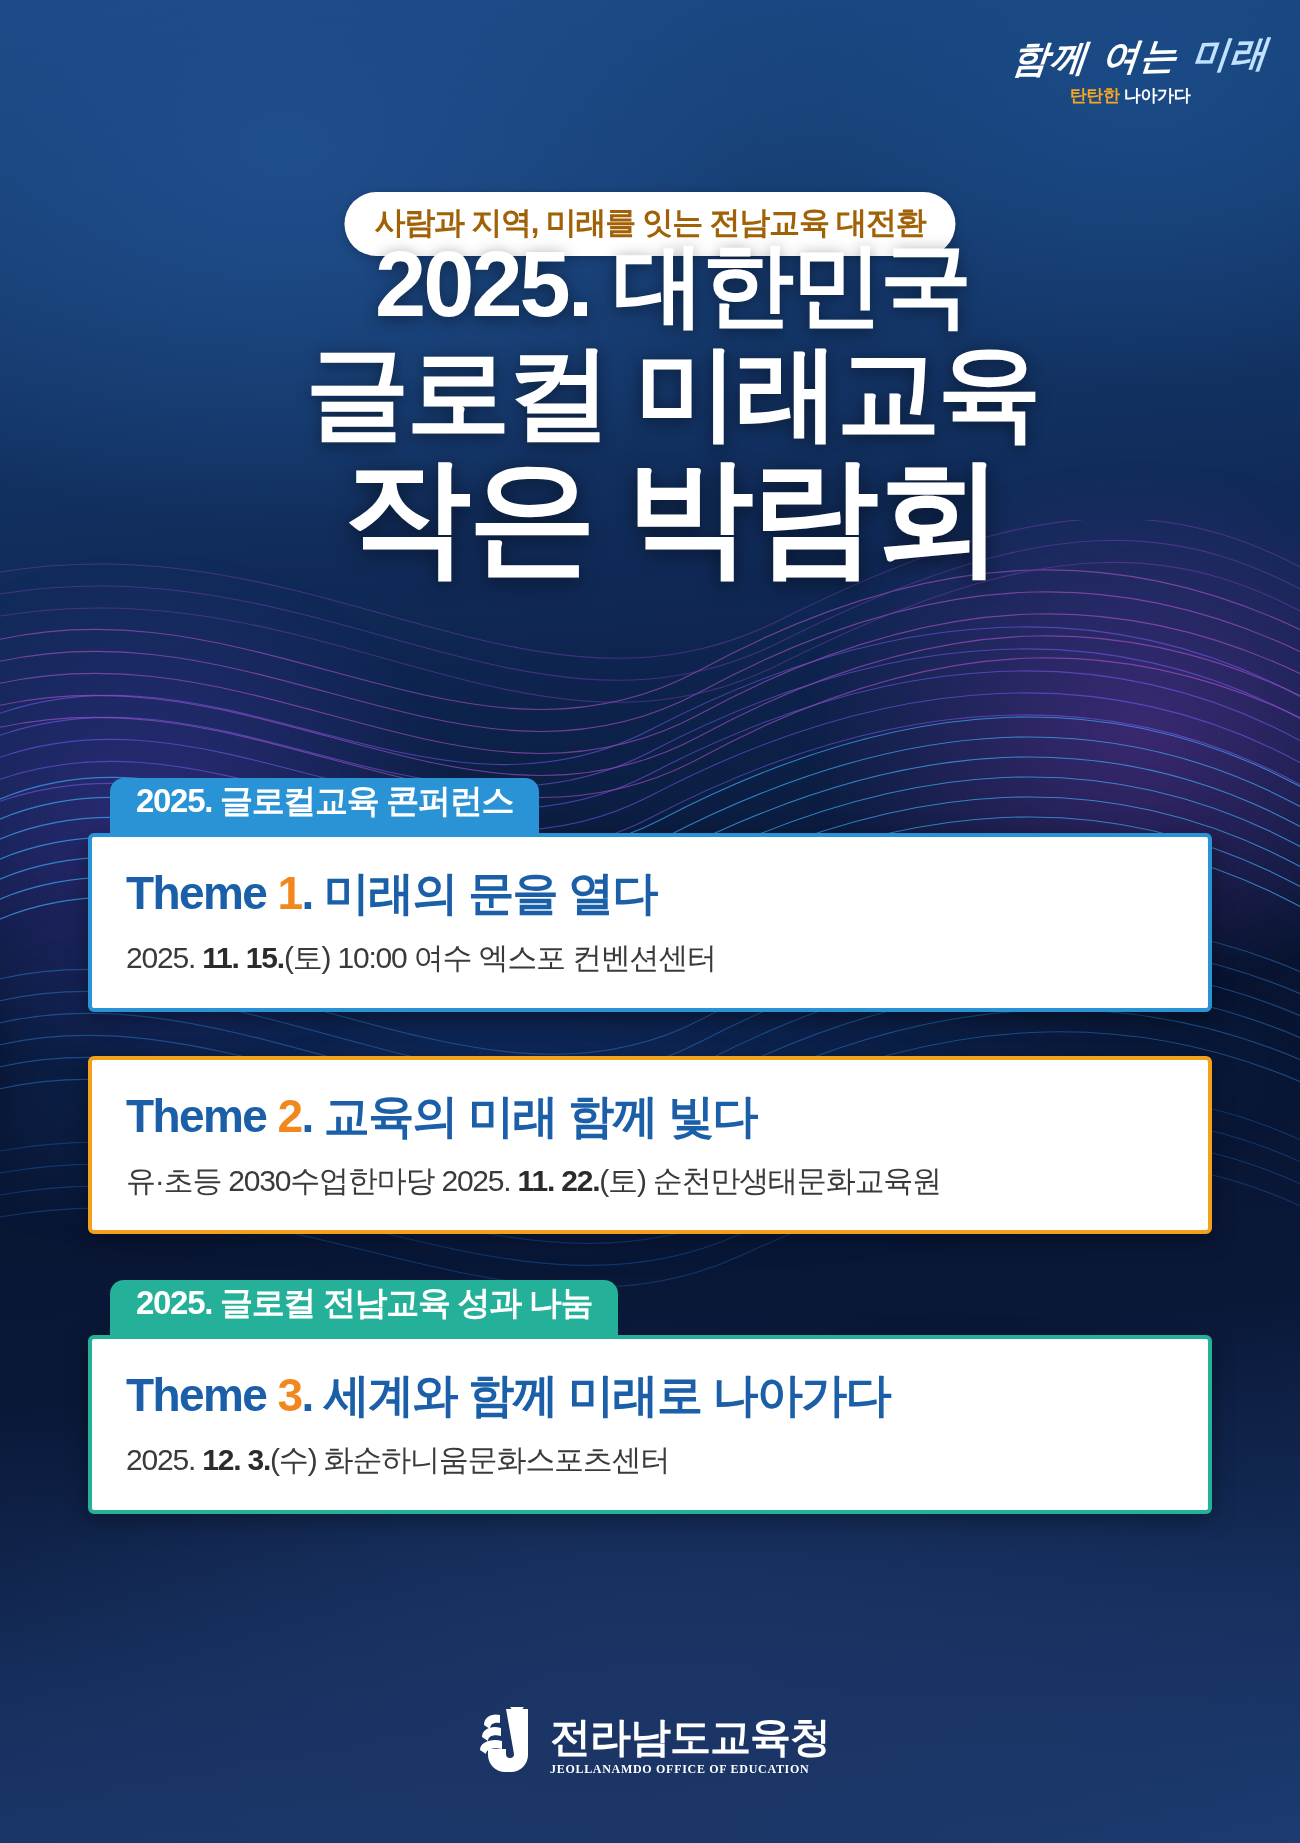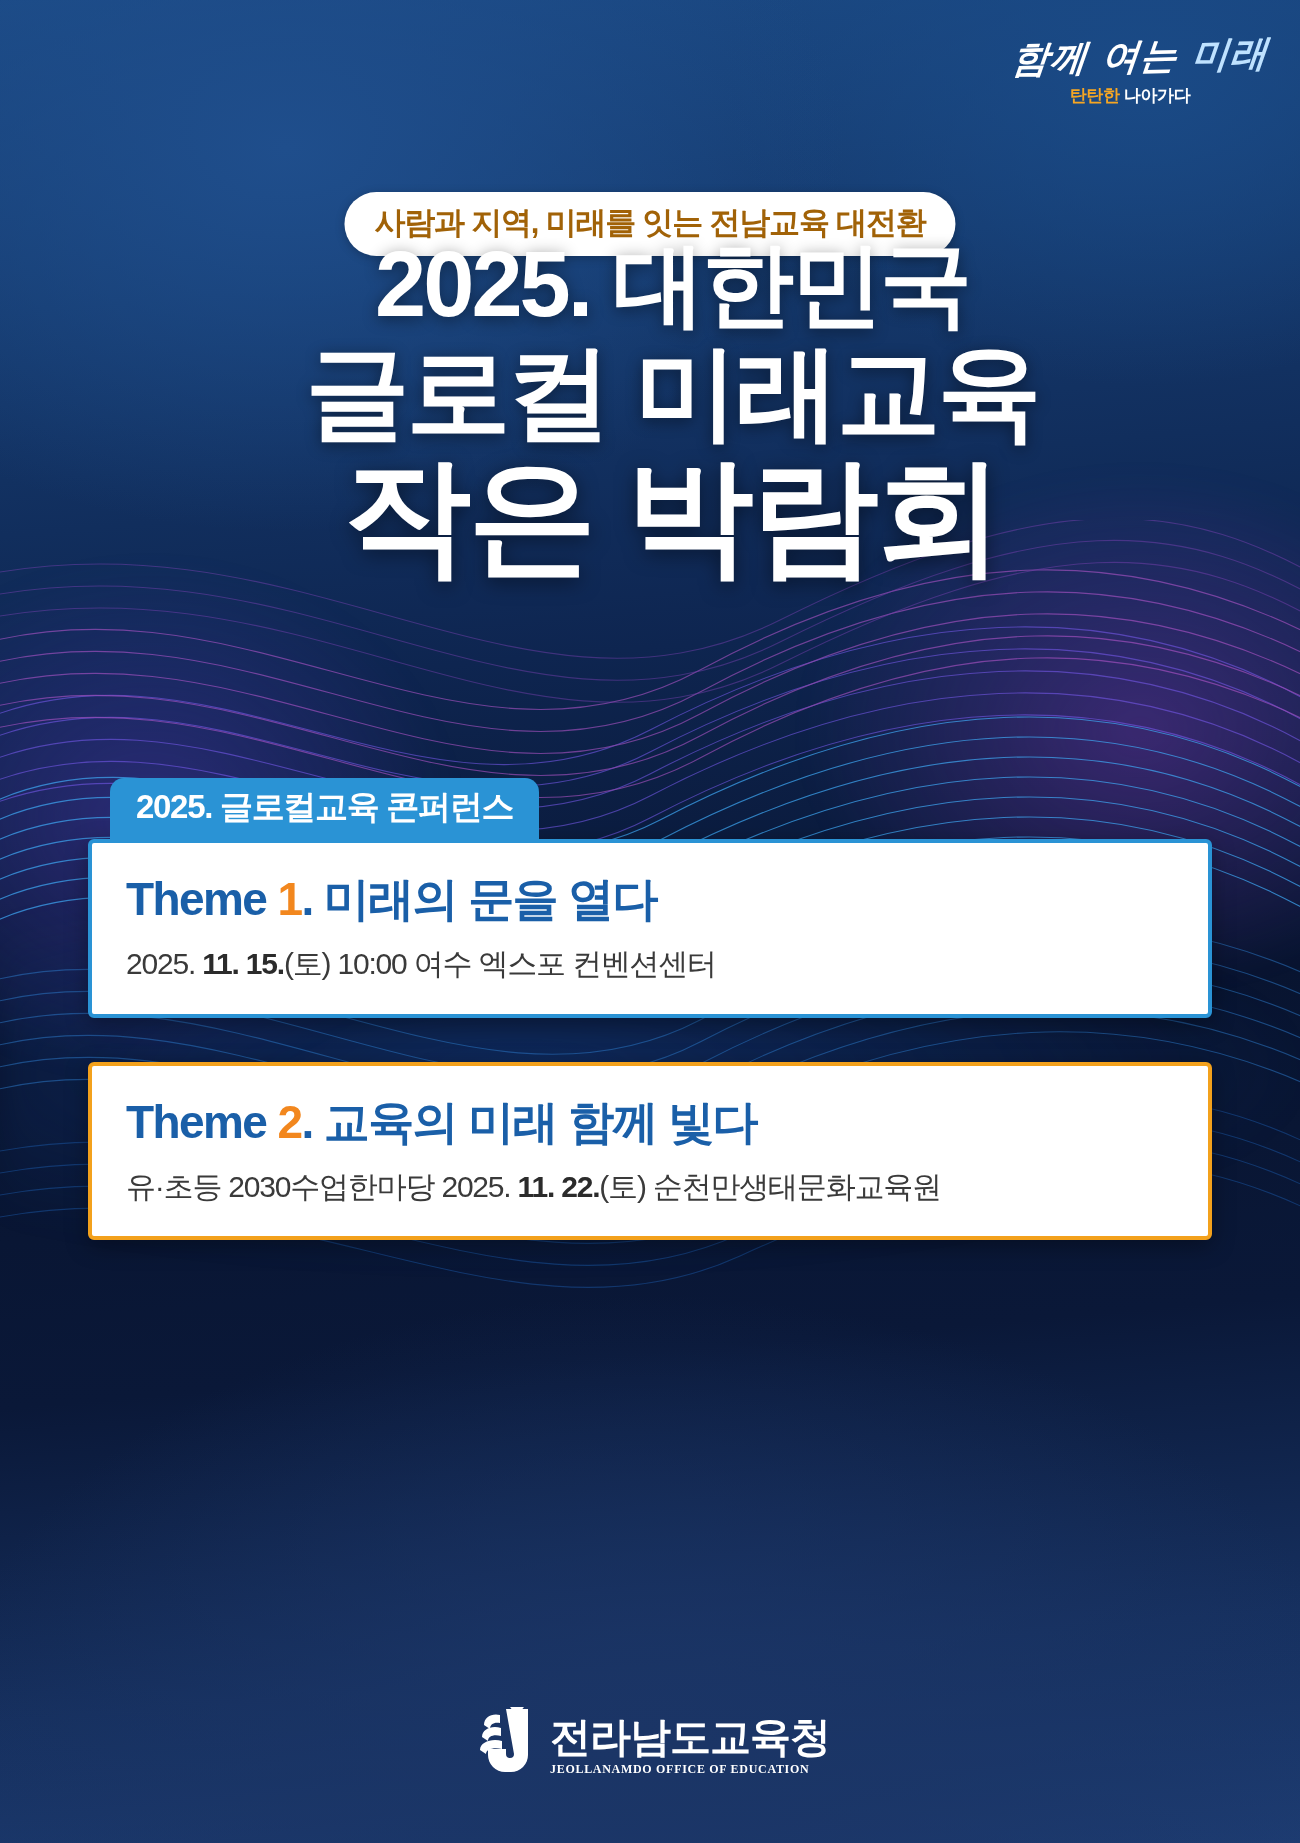--- a/index.html
+++ b/index.html
@@ -55,21 +55,21 @@
     color:#ffffff; font-weight:800; letter-spacing:-3px; line-height:1.0;padding-left:44px; }
   .title .l1{ display:block; font-size:92px; text-shadow:0 3px 16px rgba(0,0,0,.45); }
   .title .l2{ display:block; font-size:104px; margin-top:10px; text-shadow:0 3px 16px rgba(0,0,0,.45); }
   .title .l3{ display:block; font-size:128px; margin-top:8px; text-shadow:0 4px 20px rgba(0,0,0,.5); }
 
   
   .blocks{ position:absolute; left:0; top:778px; width:1300px; }
   .block{ position:relative; margin:0 auto 46px; width:1124px; }
   .tab{
     display:inline-block; color:#ffffff; font-size:33px; font-weight:700; letter-spacing:-1.3px;
-    padding:7px 26px 11px; border-radius:14px 14px 0 0; position:relative; z-index:3;
+    padding:1px 26px 11px; border-radius:14px 14px 0 0; position:relative; z-index:3;
     margin-left:22px; white-space:nowrap;
   }
   .card{
     position:relative; z-index:2; background:#ffffff; border-radius:6px;
     padding:26px 34px 28px; box-shadow:0 6px 22px rgba(0,0,0,.35); margin-top:-2px;
   }
   .card.b1{ border:4px solid #2a93d5; }
   .card.b2{ border:4px solid #f3a11c; }
   .card.b3{ border:4px solid #25b09a; }
   .theme-line{ font-size:46px; font-weight:800; color:#1a5fa8; letter-spacing:-1.6px; white-space:nowrap; }
@@ -178,20 +178,31 @@
       <div class="card b2">
         <div class="theme-line">
           <span class="eng">Theme </span><span class="num">2</span><span class="kor">. 교육의 미래 함께 빛다</span>
         </div>
         <div class="detail">
           <span>유·초등 2030수업한마당 2025. </span><b>11. 22.</b><span>(토) 순천만생태문화교육원</span>
         </div>
       </div>
     </div>
 
+    <div class="block">
+      <span class="tab" style="background:#25b09a">2025. 글로컬 전남교육 성과 나눔</span>
+      <div class="card b3">
+        <div class="theme-line">
+          <span class="eng">Theme </span><span class="num">3</span><span class="kor">. 세계와 함께 미래로 나아가다</span>
+        </div>
+        <div class="detail">
+          <span>2025. </span><b>12. 3.</b><span>(수) 화순하니움문화스포츠센터</span>
+        </div>
+      </div>
+    </div>
 
   </div>
 
   <div class="footer">
     <div class="foot-mark">
       <svg viewBox="0 0 66 82" width="66" height="82" aria-hidden="true">
         <path d="M14 18 C 14 10, 22 6, 30 8 L 30 16 C 24 15, 20 17, 20 22 Z" fill="#ffffff"></path>
         <path d="M12 30 C 12 22, 22 18, 31 21 L 31 29 C 24 27, 18 29, 18 34 Z" fill="#ffffff"></path>
         <path d="M10 43 C 10 35, 22 31, 32 34 L 32 42 C 24 40, 16 42, 16 47 Z" fill="#ffffff"></path>
         <path d="M36 2 h 22 v 46 a 17 17 0 0 1 -17 17 h -6 a 17 17 0 0 1 -17 -17 v -6 h 18 v 5 a 4 4 0 0 0 4 4 h 0 a 4 4 0 0 0 4 -4 Z" fill="#ffffff"></path>

